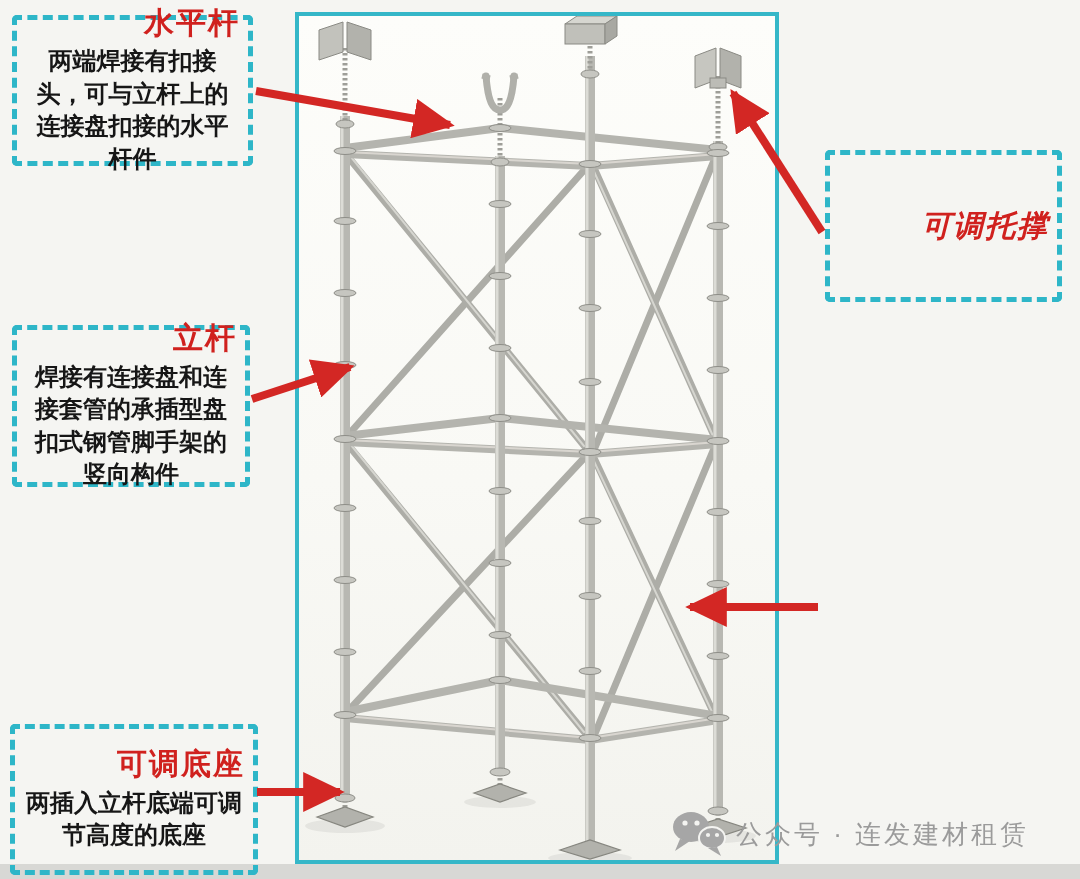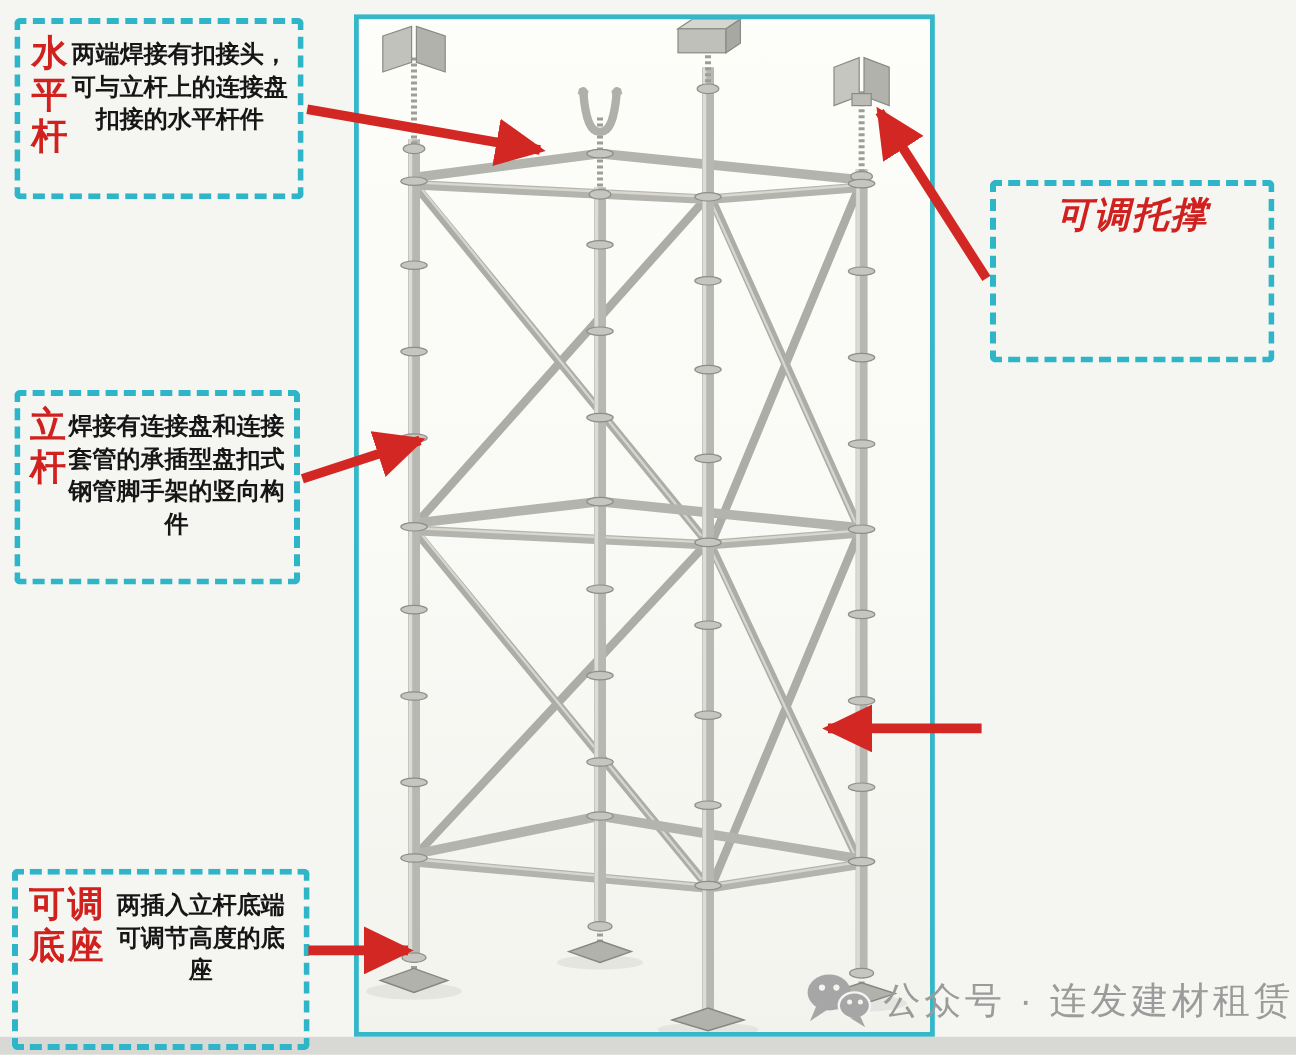--- a/index.html
+++ b/index.html
@@ -17,50 +17,50 @@
     border:4px solid #35b7c8;
     background:linear-gradient(180deg,#fdfdfa 0%,#f9f9f5 55%,#f3f3ee 100%);
     z-index:1;
   }
   .photo-frame svg{display:block;width:100%;height:100%;}
 
   
   .callout{
     position:absolute;box-sizing:border-box;
     border:5px dashed #2eb6c8;border-radius:5px;
-    display:flex;flex-direction:row;justify-content:center;align-items:flex-start;
+    display:flex;flex-direction:column;justify-content:center;align-items:flex-end;
     padding:8px 8px;text-align:center;z-index:3;
   }
   .callout-title{
     color:#d0211e;font-size:30px;font-weight:900;line-height:1.15;
     letter-spacing:2px;
   }
   .callout-desc{
-    color:#161616;font-size:20px;font-weight:800;line-height:1.35;
+    color:#161616;font-size:24px;font-weight:800;line-height:1.35;
     margin-top:5px;word-break:break-all;
   }
   #callout-horizontal-bar{left:12px;top:15px;width:241px;height:151px;}
   #callout-top-support{left:825px;top:150px;width:237px;height:152px;font-style:italic;}
   #callout-vertical-pole{left:12px;top:325px;width:238px;height:162px;}
   #callout-diagonal-bar{left:822px;top:529px;width:240px;height:156px;}
   #callout-base{left:10px;top:724px;width:248px;height:151px;}
 
   
   .arrows{position:absolute;left:0;top:0;width:1080px;height:879px;z-index:4;pointer-events:none;}
 
   
   .bottom-strip{position:absolute;left:0;top:864px;width:1080px;height:15px;background:#d8d8d5;z-index:2;}
 
   
   .watermark{
     position:absolute;left:670px;top:810px;z-index:5;
     display:flex;align-items:center;gap:8px;
   }
   .watermark-text{
-    color:#9b9b9b;font-size:31px;font-weight:500;letter-spacing:3px;white-space:nowrap;
+    color:#9b9b9b;font-size:26px;font-weight:500;letter-spacing:3px;white-space:nowrap;
   }
 </style>
 </head>
 <body>
 
 <div class="canvas">
 
   <div class="photo-frame">
     <svg viewBox="0 0 476 844">
       <defs>

